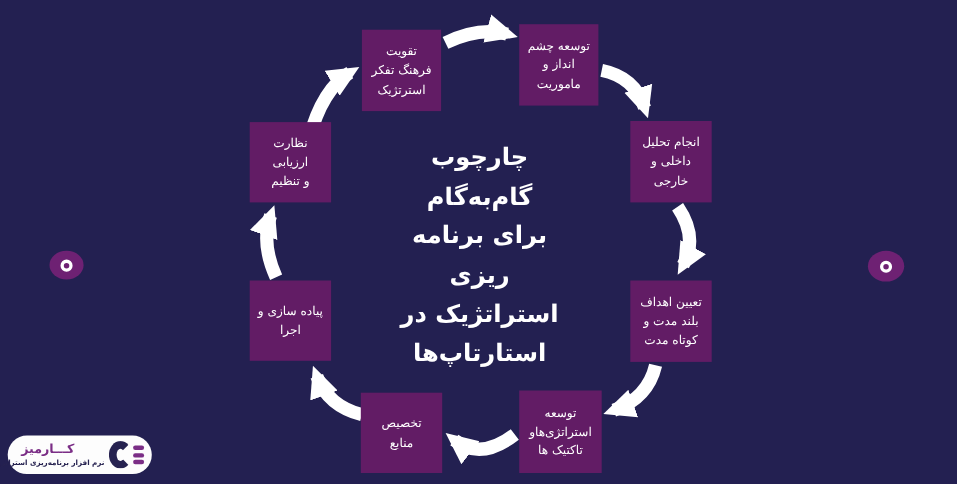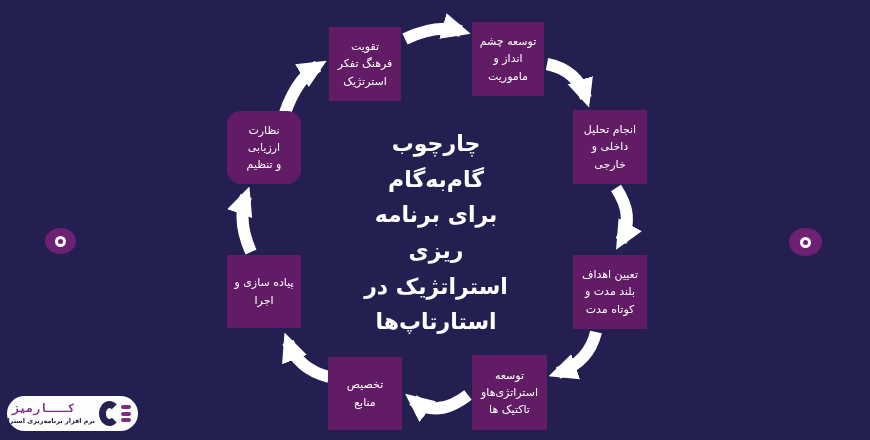--- a/index.html
+++ b/index.html
@@ -77,32 +77,32 @@
   .logo-mark { display: flex; flex-direction: row; direction: rtl; align-items: center; gap: 1px; }
   .logo-bars { display: flex; flex-direction: column; gap: 2.5px; }
   .logo-bars i { display: block; width: 10px; height: 4px; border-radius: 2px; background: #7b2e86; }
   .logo-crescent {
     width: 21px; height: 25px;
     border: 7px solid #262250;
     border-right-color: transparent;
     border-radius: 50%;
   }
   .logo-text { display: flex; flex-direction: column; align-items: center; flex: 1; }
-  .logo-brand   { color: #7b2e86; font-size: 11.5px; font-weight: bold; direction: rtl; line-height: 1.2; font-family: Liberation Mono, monospace; }
+  .logo-brand   { color: #7b2e86; font-size: 11.5px; font-weight: bold; direction: rtl; line-height: 1.2; }
   .logo-tagline { color: #262250; font-size: 6.5px; font-weight: bold; direction: rtl; white-space: nowrap; margin-top: 1px; }
 
   
   .pos-0 { left: 329px; top:   9px; width: 72px; height: 74px; margin-top: 18px; }
   .pos-1 { left: 472px; top:   9px; width: 72px; height: 74px; margin-top: 13px; }
   .pos-2 { left: 573px; top: 110px; width: 74px; height: 74px; }
   .pos-3 { left: 573px; top: 255px; width: 74px; height: 74px; }
   .pos-4 { left: 472px; top: 355px; width: 75px; height: 75px; }
   .pos-5 { left: 328px; top: 357px; width: 74px; height: 73px; }
   .pos-6 { left: 227px; top: 255px; width: 74px; height: 73px; }
-  .pos-7 { left: 227px; top: 111px; width: 74px; height: 73px; border-radius: 14px; }
+  .pos-7 { left: 227px; top: 111px; width: 74px; height: 73px; }
 </style>
 </head>
 <body>
 
 <div class="stage">
 
   <svg class="arrows-layer" width="870" height="440" viewBox="0 0 870 440">
     <defs>
       <marker id="ah" viewBox="0 0 10 10" refX="6.5" refY="5" markerWidth="2.4" markerHeight="2.7" orient="auto-start-reverse">
         <path d="M0,0.4 L10,5 L0,9.6 z" fill="#ffffff"></path>

